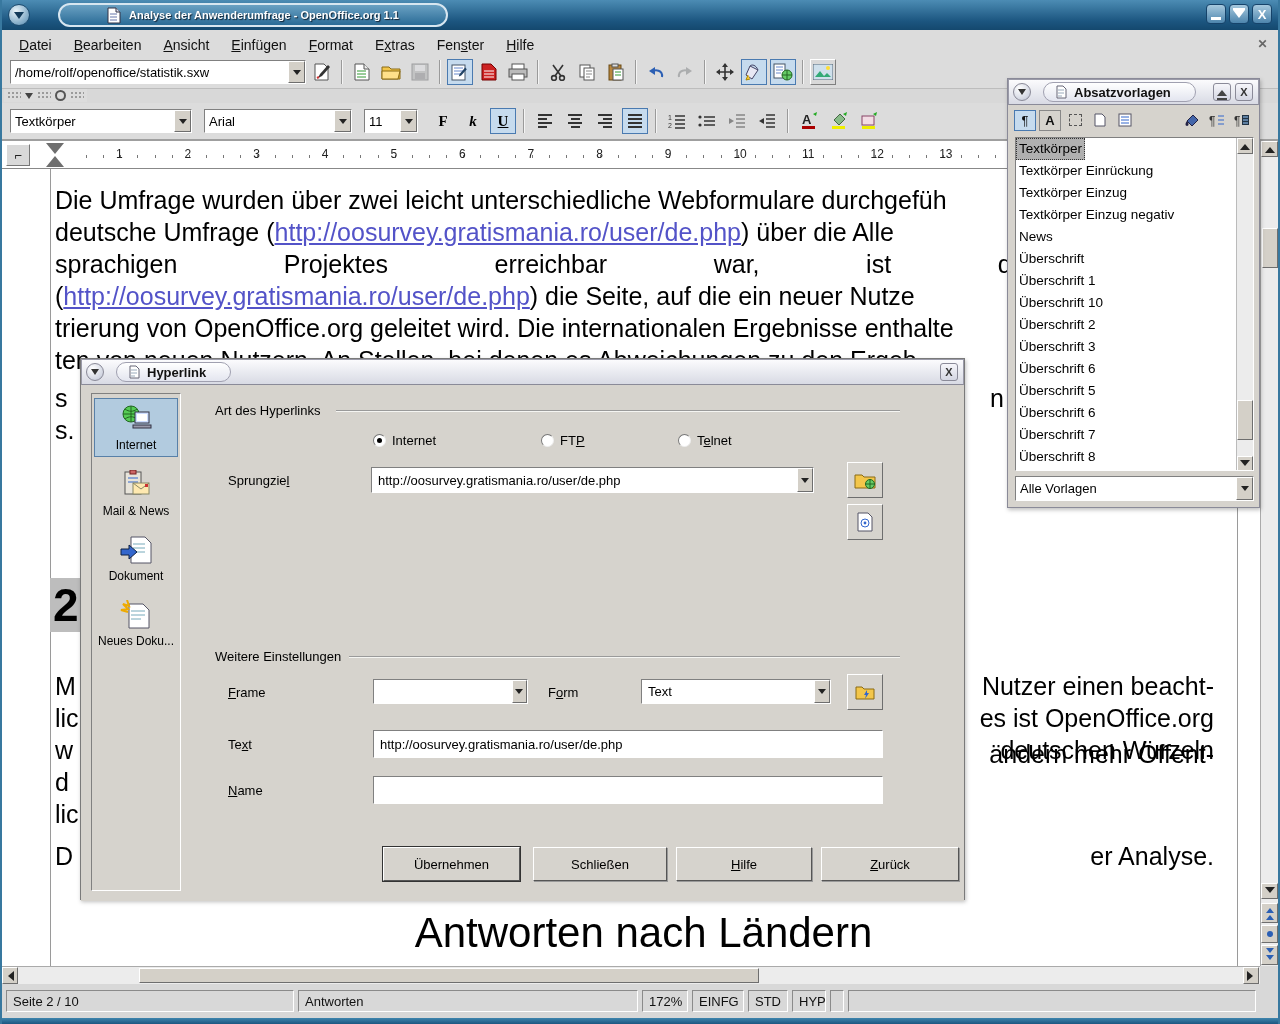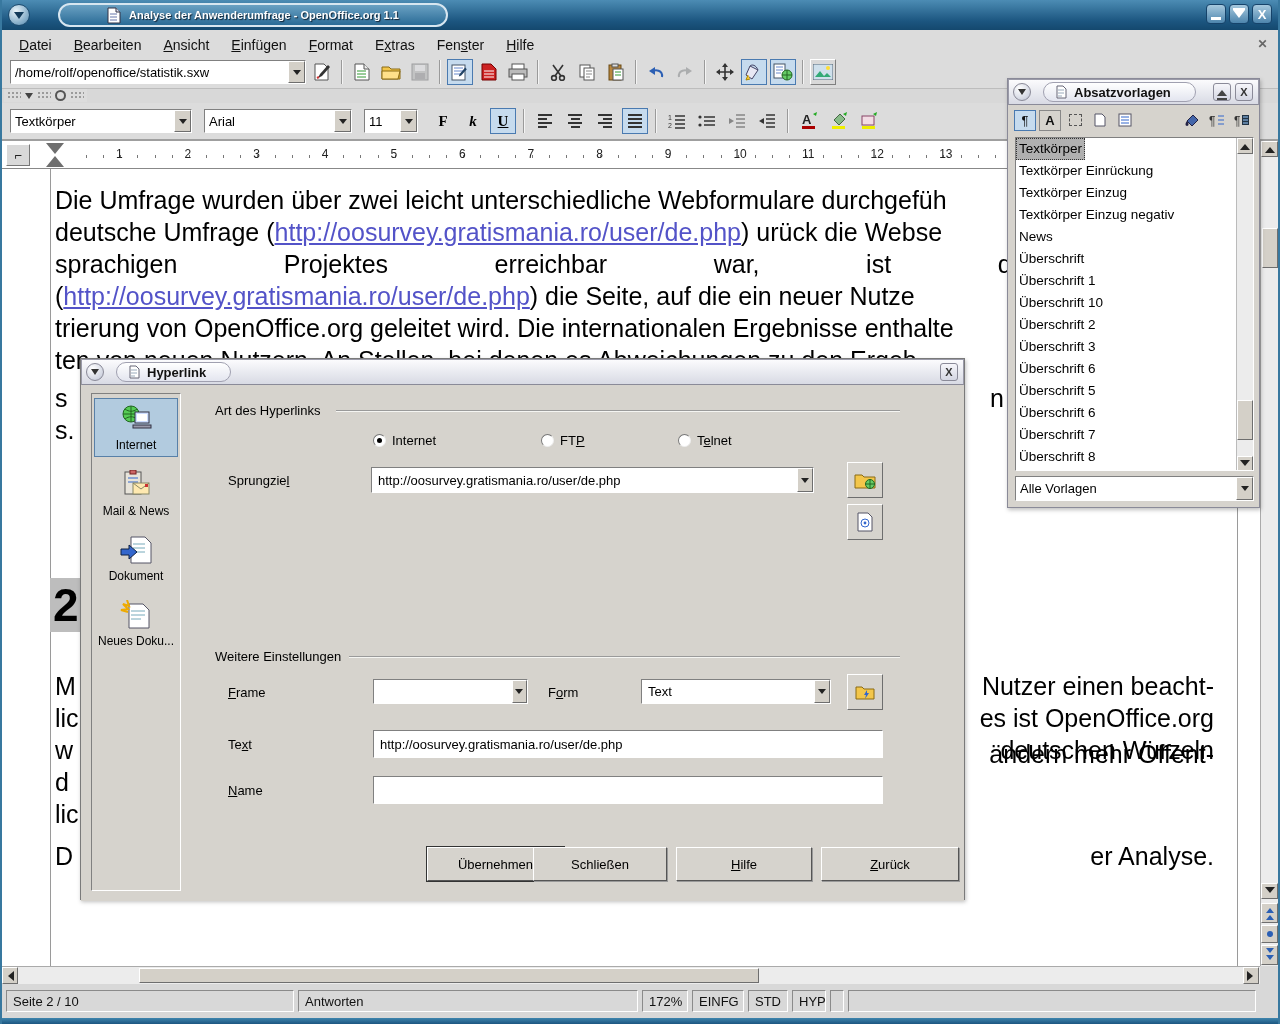--- a/index.html
+++ b/index.html
@@ -138,21 +138,21 @@
   .radio-wrap { position:absolute; display:flex; align-items:center; gap:6px; font-size:13px; }
   .radio { width:13px; height:13px; border-radius:50%; background:#fff; border:1px solid; border-color:#777 #eee #eee #777;
     display:flex; align-items:center; justify-content:center; }
   .radio.checked::after { content:""; width:5px; height:5px; border-radius:50%; background:#000; }
   .dinput { position:absolute; background:#fff; border:1px solid; border-color:#808080 #fff #fff #808080; }
   .dinput input { width:100%; height:100%; border:0; outline:0; font-size:13px; padding:0 6px; font-family:"Liberation Sans",sans-serif; }
   .sqbtn36 { position:absolute; width:36px; height:36px; background:#d6d3cd; border:1px solid; border-color:#fff #6e6e6e #6e6e6e #fff;
     display:flex; align-items:center; justify-content:center; }
   .dlg-btn { position:absolute; height:34px; background:#d6d3cd; border:1px solid; border-color:#fff #555 #555 #fff;
     box-shadow:1px 1px 0 #999; font-size:13px; color:#000; display:flex; align-items:center; justify-content:center; }
-  .dlg-btn.default { outline:1px solid #333;margin-left:44px; }
+  .dlg-btn.default { outline:1px solid #333; }
 
   
   #stylist { left:1005px; top:78px; width:253px; height:430px; background:#d6d3cd; border:1px solid #8a8a98;
     box-shadow:1px 2px 4px rgba(0,0,0,.25); }
   #sttools { position:absolute; left:0; top:26px; width:100%; height:30px; display:flex; align-items:center; padding:0 6px; gap:3px; }
   .stbtn { width:22px; height:21px; display:flex; align-items:center; justify-content:center; font-size:13px; color:#111; border:1px solid transparent; }
   .stbtn.toggled { background:#c6dbee; border:1px solid #4a7ab0; }
   #stlist { position:absolute; left:7px; top:58px; width:239px; height:334px; background:#fff;
     border:1px solid; border-color:#808080 #fff #fff #808080; overflow:hidden; }
   .style-item { font-size:13.5px; height:22px; line-height:22px; padding:0 3px; white-space:nowrap; color:#000; }
@@ -499,41 +499,42 @@
       </div>
     <div id="rticks"></div>
     <span id="ruler-nums"><span class="ruler-num" style="left: 114px;">1</span><span class="ruler-num" style="left: 182.6px;">2</span><span class="ruler-num" style="left: 251.2px;">3</span><span class="ruler-num" style="left: 319.8px;">4</span><span class="ruler-num" style="left: 388.4px;">5</span><span class="ruler-num" style="left: 457px;">6</span><span class="ruler-num" style="left: 525.6px;">7</span><span class="ruler-num" style="left: 594.2px;">8</span><span class="ruler-num" style="left: 662.8px;">9</span><span class="ruler-num" style="left: 731.4px;">10</span><span class="ruler-num" style="left: 800px;">11</span><span class="ruler-num" style="left: 868.6px;">12</span><span class="ruler-num" style="left: 937.2px;">13</span></span>
   </div>
 
   <div id="docarea">
     <div class="page-edge" style="left:48px;"></div>
     <div class="page-edge" style="left:1235px;"></div>
     <div id="doc-text">
         <div class="dline" style="top: 17px;"><span>Die Umfrage wurden über zwei leicht unterschiedliche Webformulare durchgefüh</span></div>
-        <div class="dline" style="top: 49px;"><span>deutsche Umfrage (</span><span class="doclink">http://oosurvey.gratismania.ro/user/de.php</span><span>) urück die Webse</span></div>
+        <div class="dline" style="top: 49px;"><span>deutsche Umfrage (</span><span class="doclink">http://oosurvey.gratismania.ro/user/de.php</span><span>) über die Alle</span></div>
         <div class="dline jline" style="top: 81px;"><span>sprachigen Projektes erreichbar war, ist die interna</span></div>
         <div class="dline" style="top: 113px;"><span>(</span><span class="doclink">http://oosurvey.gratismania.ro/user/de.php</span><span>) die Seite, auf die ein neuer Nutze</span></div>
         <div class="dline" style="top: 145px;"><span>trierung von OpenOffice.org geleitet wird. Die internationalen Ergebnisse enthalte</span></div>
         <div class="dline" style="top: 177px;"><span>ten von neuen Nutzern. An Stellen, bei denen es Abweichungen zu den Ergeb</span></div>
         <span class="frag" style="top: 215px; left: 53px;">s</span>
         <span class="frag" style="top: 215px; left: 988px;">n ir</span>
         <span class="frag" style="top: 247px; left: 53px;">s.</span>
         <span class="frag" style="top: 503px; left: 53px;">M</span>
         <span class="frag" style="top: 535px; left: 53px;">lic</span>
         <span class="frag" style="top: 567px; left: 53px;">w</span>
         <span class="frag" style="top: 599px; left: 53px;">d</span>
         <span class="frag" style="top: 631px; left: 53px;">lic</span>
         <span class="frag" style="top: 673px; left: 53px;">D</span>
         <span class="frag" style="top: 503px; right: 46px;">Nutzer einen beacht-</span>
         <span class="frag" style="top: 535px; right: 46px;">es ist OpenOffice.org</span>
         <span class="frag" style="top: 567px; right: 46px;">deutschen Wurzeln</span>
         <span class="frag" style="top: 571px; right: 46px;">ändern mehr Öffent-</span>
         <span class="frag" style="top: 673px; right: 46px;">er Analyse.</span>
       </div>
     <div id="heading-num">2</div>
+    <div id="doc-heading">Antworten nach Ländern</div>
   </div>
 
   <div id="vscroll">
     <div class="sbtn" style="left:0;top:0;width:17px;height:16px;">
         <div class="tri-up"></div>
       </div>
     <div class="vthumb" style="top:87px;height:40px;"></div>
     <div class="sbtn" style="left:0;top:742px;width:17px;height:16px;">
         <div class="tri-down"></div>
       </div>

